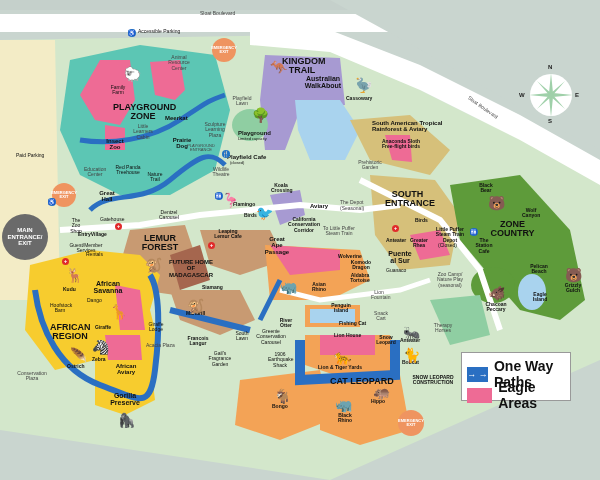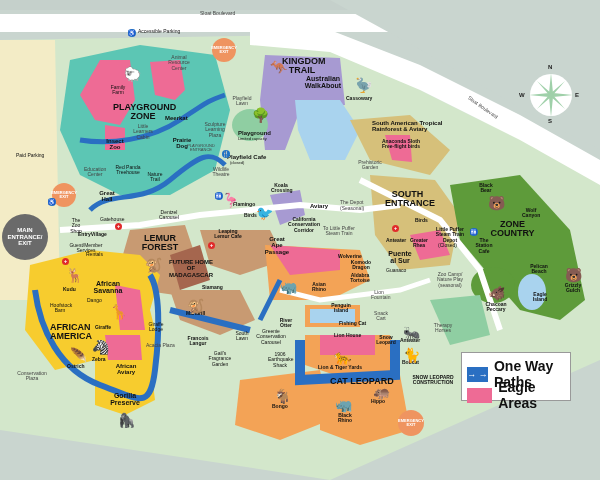--- a/index.html
+++ b/index.html
@@ -130,21 +130,21 @@
       <span>EMERGENCY EXIT</span>
     </div>
 
   <div class="icon-ada" style="left:128px;top:29px;">♿</div>
   <div class="lbl s5" style="left:138px;top:29px;text-align:left;">Accessible Parking</div>
   <div class="lbl s5" style="left:16px;top:153px;">Paid Parking</div>
 
   <div class="lbl s9" style="left:113px;top:103px;width:60px;white-space:normal;">PLAYGROUND ZONE</div>
   <div class="lbl s9" style="left:282px;top:57px;width:40px;white-space:normal;">KINGDOM TRAIL</div>
   <div class="lbl s9" style="left:140px;top:234px;width:40px;white-space:normal;">LEMUR FOREST</div>
-  <div class="lbl s9" style="left:50px;top:323px;width:40px;white-space:normal;">AFRICAN AMERICA</div>
+  <div class="lbl s9" style="left:50px;top:323px;width:40px;white-space:normal;">AFRICAN REGION</div>
   <div class="lbl s7" style="left:88px;top:280px;width:40px;white-space:normal;">African Savanna</div>
   <div class="lbl s9" style="left:385px;top:190px;width:45px;white-space:normal;">SOUTH ENTRANCE</div>
   <div class="lbl s9" style="left:490px;top:220px;width:45px;white-space:normal;">ZONE COUNTRY</div>
   <div class="lbl s9" style="left:330px;top:377px;">CAT LEOPARD</div>
   <div class="lbl s6" style="left:167px;top:259px;width:48px;white-space:normal;">FUTURE HOME OF MADAGASCAR</div>
 
   <div class="lbl s5" style="left:108px;top:85px;width:20px;white-space:normal;">Family Farm</div>
   <div class="lbl s5 gray" style="left:165px;top:55px;width:28px;white-space:normal;">Animal Resource Center</div>
   <div class="lbl s6" style="left:165px;top:115px;">Meerkat</div>
   <div class="lbl s5 gray" style="left:132px;top:124px;width:22px;white-space:normal;">Little Learners Cabin</div>

